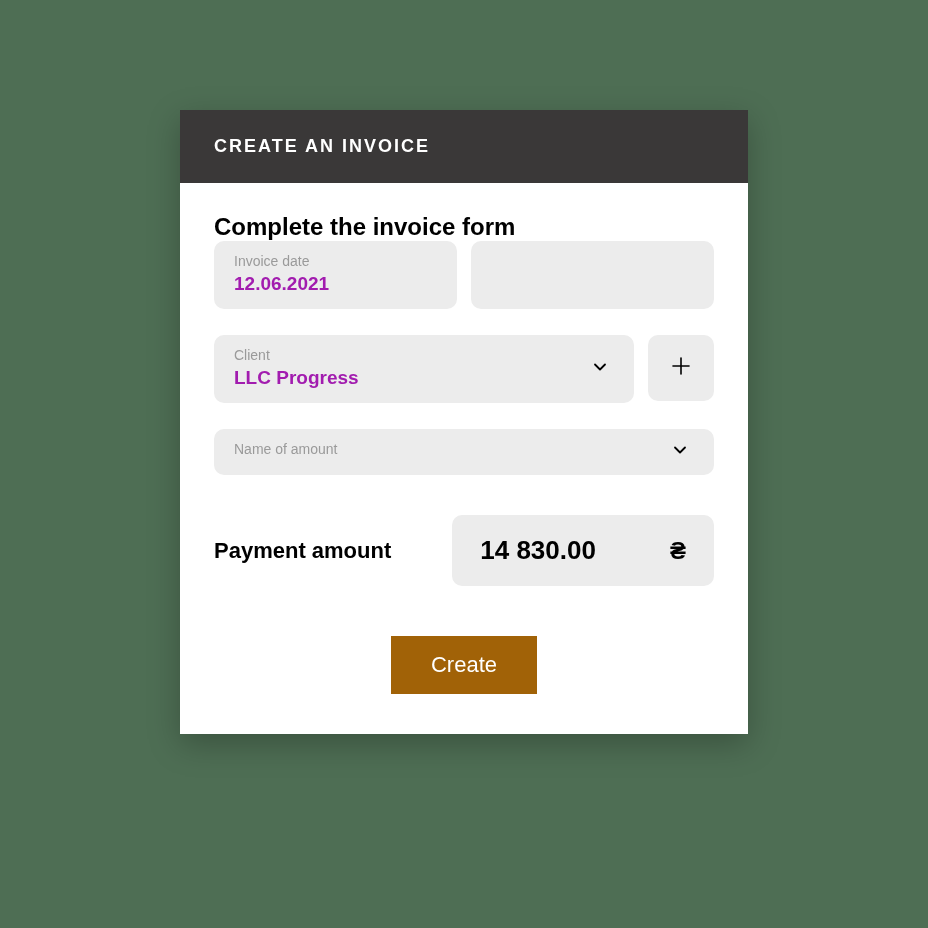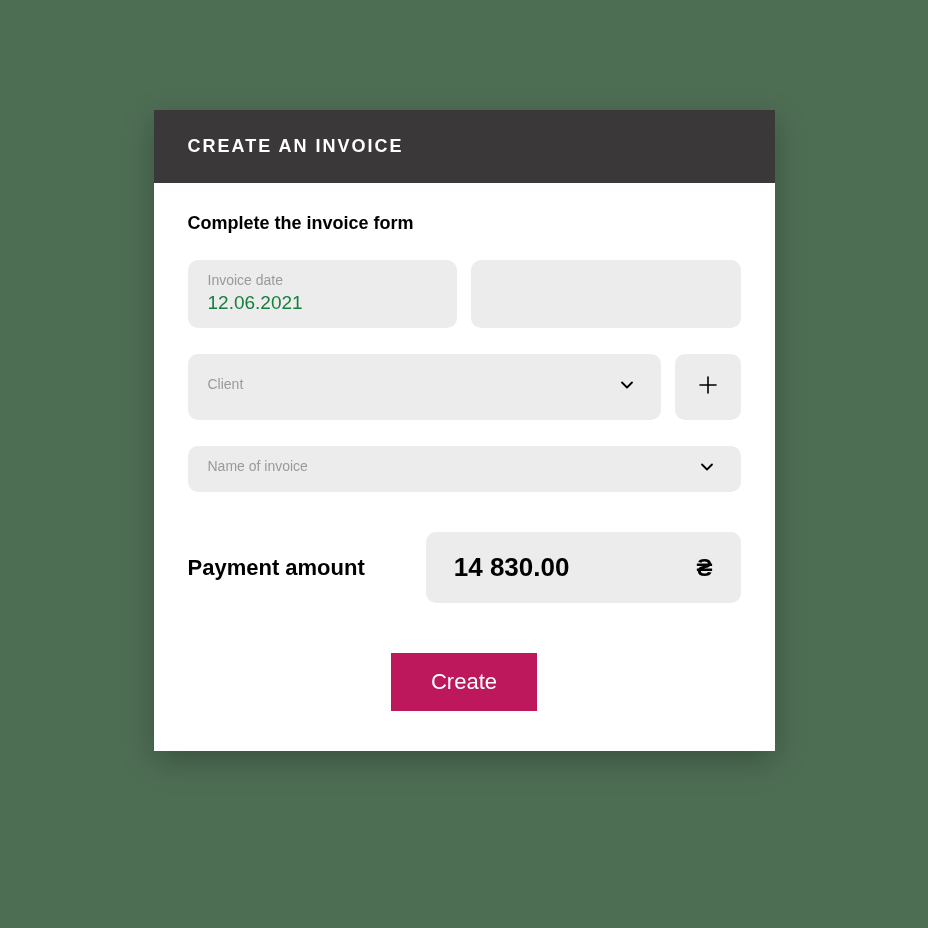--- a/index.html
+++ b/index.html
@@ -6,40 +6,39 @@
   body {
     width: 928px;
     height: 928px;
     background: #4e6e54;
     display: flex;
     align-items: flex-start;
     justify-content: center;
     padding-top: 110px;
   }
   .card {
-    width: 621px;
+    width: 568px;
     background: #ffffff;
     box-shadow: 0 10px 30px rgba(0,0,0,0.25);
   }
   .card-header {
     background: #3a3838;
     color: #ffffff;
     padding: 26px 34px;
     font-size: 18px;
     font-weight: 700;
     letter-spacing: 2px;
   }
   .card-body {
     padding: 30px 34px 40px 34px;
   }
   .subtitle {
-    font-size: 18px;
+    font-size: 24px;
     font-weight: 600;
     color: #000;
-    margin-bottom: 26px;
   }
   .row {
     display: flex;
     gap: 14px;
     margin-bottom: 26px;
   }
   .field {
     flex: 1;
     background: #ececec;
     border-radius: 10px;
@@ -50,22 +49,22 @@
     position: relative;
     cursor: pointer;
   }
   .field-label {
     font-size: 14px;
     color: #9a9a9a;
     margin-bottom: 4px;
   }
   .field-value {
     font-size: 19px;
-    color: #15803d;
-    font-weight: 400;
+    color: #a21caf;
+    font-weight: 700;
   }
   .select-field {
     padding-right: 63px;
   }
   .chevron {
     position: absolute;
     right: 24px;
     top: 50%;
     transform: translateY(-50%);
   }
@@ -110,21 +109,21 @@
   .currency {
     font-size: 24px;
     font-weight: 700;
     color: #000;
   }
   .create-row {
     display: flex;
     justify-content: center;
   }
   .create-btn {
-    background: #be185d;
+    background: #a16207;
     color: #fff;
     border: none;
     font-size: 22px;
     font-weight: 500;
     padding: 16px 40px;
     cursor: pointer;
   }
 </style>
 </head>
 <body>
@@ -140,39 +139,40 @@
         <div class="field-label">Invoice date</div>
         <div class="field-value">12.06.2021</div>
       </div>
       <div class="field">
       </div>
     </div>
 
     <div class="row">
       <div class="field select-field">
         <div class="field-label">Client</div>
+        <div class="field-value">LLC Progress</div>
         <span class="chevron">
           <svg width="20" height="20" viewBox="0 0 24 24" fill="none" stroke="#000" stroke-width="2.2" stroke-linecap="round" stroke-linejoin="round">
               <polyline points="6 9 12 15 18 9"></polyline>
             </svg>
         </span>
       </div>
       <div class="add-btn">
         <span>
           <svg width="24" height="24" viewBox="0 0 24 24" fill="none" stroke="#000" stroke-width="1.6" stroke-linecap="round">
               <line x1="12" y1="4" x2="12" y2="20"></line>
               <line x1="4" y1="12" x2="20" y2="12"></line>
             </svg>
         </span>
       </div>
     </div>
 
     <div class="row">
       <div class="field select-field">
-        <div class="field-label">Name of invoice</div>
+        <div class="field-label">Name of amount</div>
         <span class="chevron">
           <svg width="20" height="20" viewBox="0 0 24 24" fill="none" stroke="#000" stroke-width="2.2" stroke-linecap="round" stroke-linejoin="round">
               <polyline points="6 9 12 15 18 9"></polyline>
             </svg>
         </span>
       </div>
     </div>
 
     <div class="amount-row">
       <div class="amount-label">Payment amount</div>

